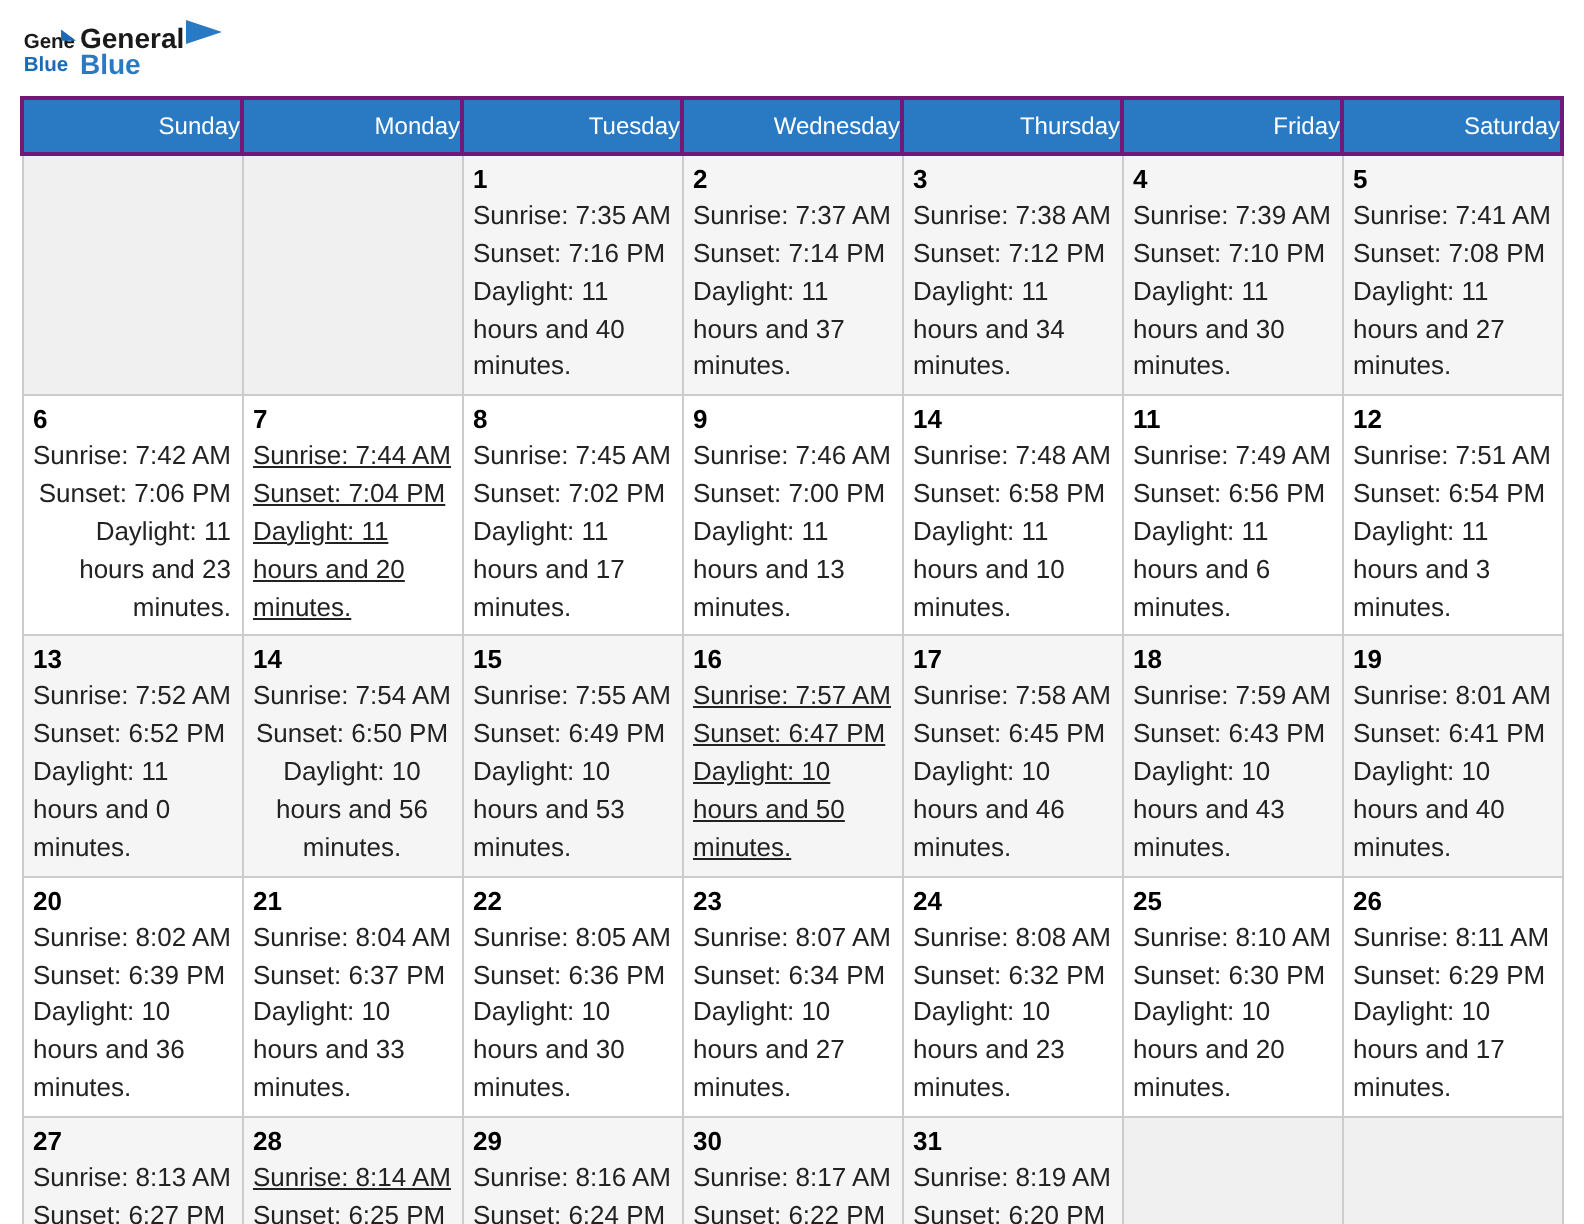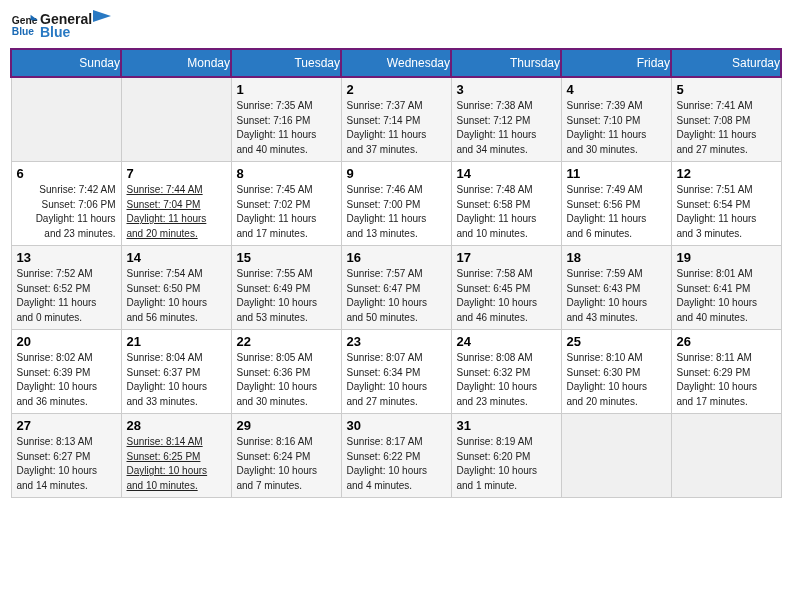--- a/index.html
+++ b/index.html
@@ -65,21 +65,21 @@
     .calendar tr:nth-child(even) td {
       background: #fff;
     }
     .day-number {
       font-size: 13px;
       font-weight: bold;
       margin-bottom: 2px;
       display: block;
     }
     .day-info {
-      font-size: 10px;
+      font-size: 13px;
       color: #222;
       line-height: 1.45;
     }
     .empty-cell {
       background: #f0f0f0 !important;
     }
   </style>
 </head>
 <body>
 
@@ -199,33 +199,33 @@
       </tr>
       <tr>
         <td>
           <span class="day-number">13</span>
           <div class="day-info" style="white-space: pre-line;">Sunrise: 7:52 AM
 Sunset: 6:52 PM
 Daylight: 11 hours and 0 minutes.</div>
         </td>
         <td>
           <span class="day-number">14</span>
-          <div class="day-info" style="white-space: pre-line;">Sunrise: 7:54 AM
+          <div class="day-info" style="white-space: pre-line; text-align: center;">Sunrise: 7:54 AM
 Sunset: 6:50 PM
 Daylight: 10 hours and 56 minutes.</div>
         </td>
         <td>
           <span class="day-number">15</span>
           <div class="day-info" style="white-space: pre-line;">Sunrise: 7:55 AM
 Sunset: 6:49 PM
 Daylight: 10 hours and 53 minutes.</div>
         </td>
         <td>
           <span class="day-number">16</span>
-          <div class="day-info" style="white-space: pre-line;">Sunrise: 7:57 AM
+          <div class="day-info" style="white-space: pre-line; text-decoration: underline;">Sunrise: 7:57 AM
 Sunset: 6:47 PM
 Daylight: 10 hours and 50 minutes.</div>
         </td>
         <td>
           <span class="day-number">17</span>
           <div class="day-info" style="white-space: pre-line;">Sunrise: 7:58 AM
 Sunset: 6:45 PM
 Daylight: 10 hours and 46 minutes.</div>
         </td>
         <td>

